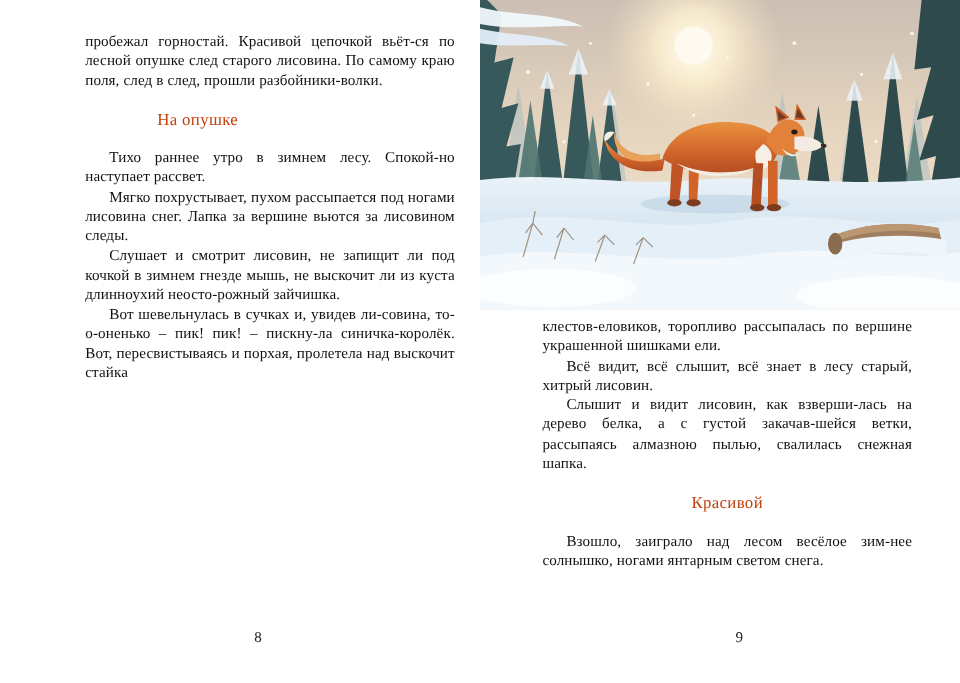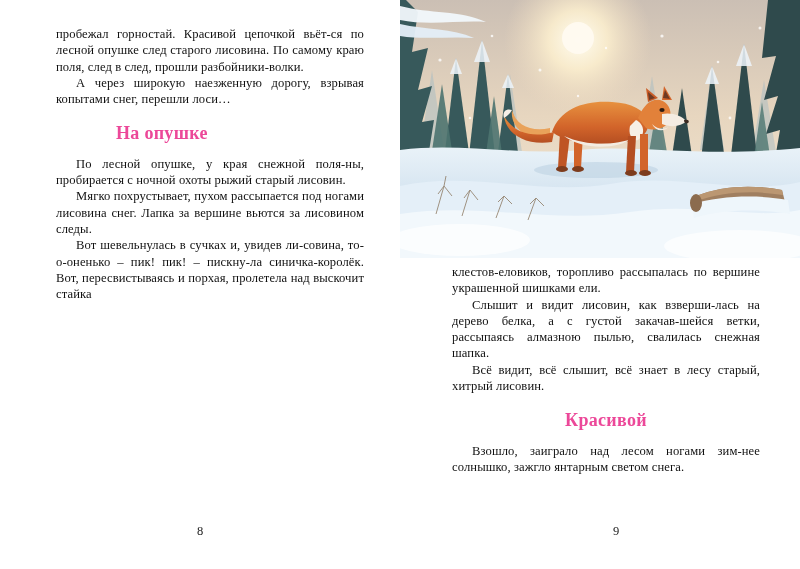--- a/index.html
+++ b/index.html
@@ -20,21 +20,21 @@
     background: #ffffff;
     box-sizing: border-box;
   }
   .page {
     position: absolute;
     top: 0;
     height: 569px;
     box-sizing: border-box;
   }
   .page-left {
-    left: 0;
+    left: 15px;
     width: 400px;
     padding: 26px 36px 0 56px;
   }
   .page-right {
     left: 416px;
     width: 400px;
     padding: 12px 56px 0 36px;
   }
   .text-col {
     font-size: 12.6px;
@@ -45,23 +45,23 @@
   }
   .text-col p {
     margin: 0;
     text-indent: 20px;
     hyphens: manual;
   }
   .text-col p.noindent {
     text-indent: 0;
   }
   .heading {
-    color: #ec4899;
-    font-weight: bold;
-    font-size: 18px;
+    color: #c2410c;
+    font-weight: normal;
+    font-size: 14px;
     text-align: center;
     margin: 18px 0 14px 0;
     letter-spacing: 0.3px;
   }
   .heading-left {
     text-align: left;
     padding-left: 60px;
   }
   .folio {
     position: absolute;
@@ -91,26 +91,26 @@
   }
 </style>
 </head>
 <body>
 
 <div class="spread">
 
   <div class="page page-left">
     <div class="text-col">
       <p class="noindent">пробежал горностай. Красивой цепочкой вьёт-ся по лесной опушке след старого лисовина. По самому краю поля, след в след, прошли разбойники-волки.</p>
-      <p>А через широкую наезженную дорогу, взрывая копытами снег, перешли лоси…</p>
 
       <div class="heading heading-left">На опушке</div>
 
-      <p>По лесной опушке, у края снежной поля-ны, пробирается с ночной охоты рыжий старый лисовин.</p>
+      <p>Тихо раннее утро в зимнем лесу. Спокой-но наступает рассвет.</p>
       <p>Мягко похрустывает, пухом рассыпается под ногами лисовина снег. Лапка за вершине вьются за лисовином следы.</p>
+      <p>Слушает и смотрит лисовин, не запищит ли под кочкой в зимнем гнезде мышь, не выскочит ли из куста длинноухий неосто-рожный зайчишка.</p>
       <p>Вот шевельнулась в сучках и, увидев ли-совина, то-о-оненько – пик! пик! – пискну-ла синичка-королёк. Вот, пересвистываясь и порхая, пролетела над выскочит стайка</p>
     </div>
     <div class="folio">8</div>
   </div>
 
   <div class="illus-wrap">
     <svg class="scene" viewBox="0 0 400 258" preserveAspectRatio="none">
       <defs>
         <linearGradient id="skyGrad" x1="0" y1="0" x2="0" y2="1">
           <stop offset="0%" stop-color="#cbbfb4"></stop>
@@ -257,23 +257,23 @@
         <circle cx="70" cy="118" r="1.3"></circle>
           <circle cx="330" cy="118" r="1.4"></circle>
       </g>
     </svg>
   </div>
 
   <div class="page page-right">
     <div class="spacer-block"></div>
     <div class="text-col">
       <p class="noindent">клестов-еловиков, торопливо рассыпалась по вершине украшенной шишками ели.</p>
+      <p>Всё видит, всё слышит, всё знает в лесу старый, хитрый лисовин.</p>
       <p>Слышит и видит лисовин, как взверши-лась на дерево белка, а с густой закачав-шейся ветки, рассыпаясь алмазною пылью, свалилась снежная шапка.</p>
-      <p>Всё видит, всё слышит, всё знает в лесу старый, хитрый лисовин.</p>
 
       <div class="heading">Красивой</div>
 
-      <p>Взошло, заиграло над лесом ногами зим-нее солнышко, зажгло янтарным светом снега.</p>
+      <p>Взошло, заиграло над лесом весёлое зим-нее солнышко, ногами янтарным светом снега.</p>
     </div>
     <div class="folio">9</div>
   </div>
 
 </div>
 
 </body></html>

